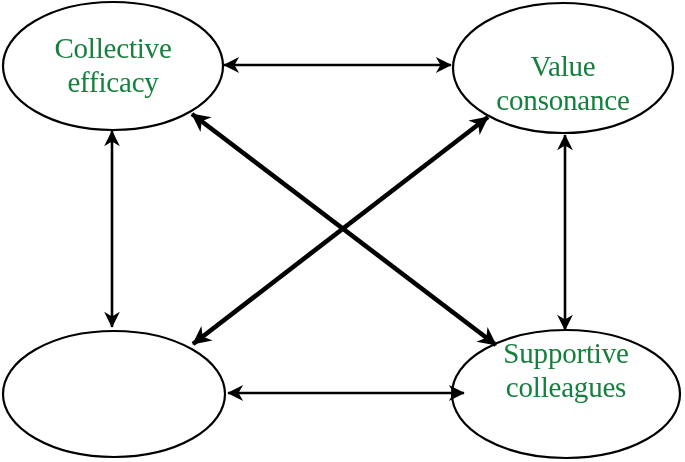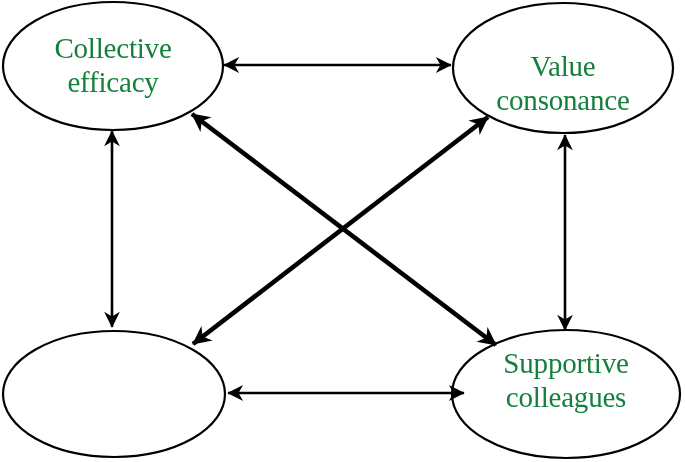--- a/index.html
+++ b/index.html
@@ -87,16 +87,16 @@
     <line class="edge-line edge-thin" x1="565" y1="135" x2="565" y2="330" marker-start="url(#arrow-thin)" marker-end="url(#arrow-thin)"></line>
   </svg>
 
   <div class="node-label" style="left:113px; top:66px;">Collective
 efficacy</div>
 
   <div class="node-label" style="left:563px; top:68px;margin-top:16px;">Value
 consonance</div>
 
 
-  <div class="node-label" style="left:566px; top:381px;">Supportive
+  <div class="node-label" style="left:566px; top:371px;">Supportive
 colleagues</div>
 
 </div>
 
 </body></html>

